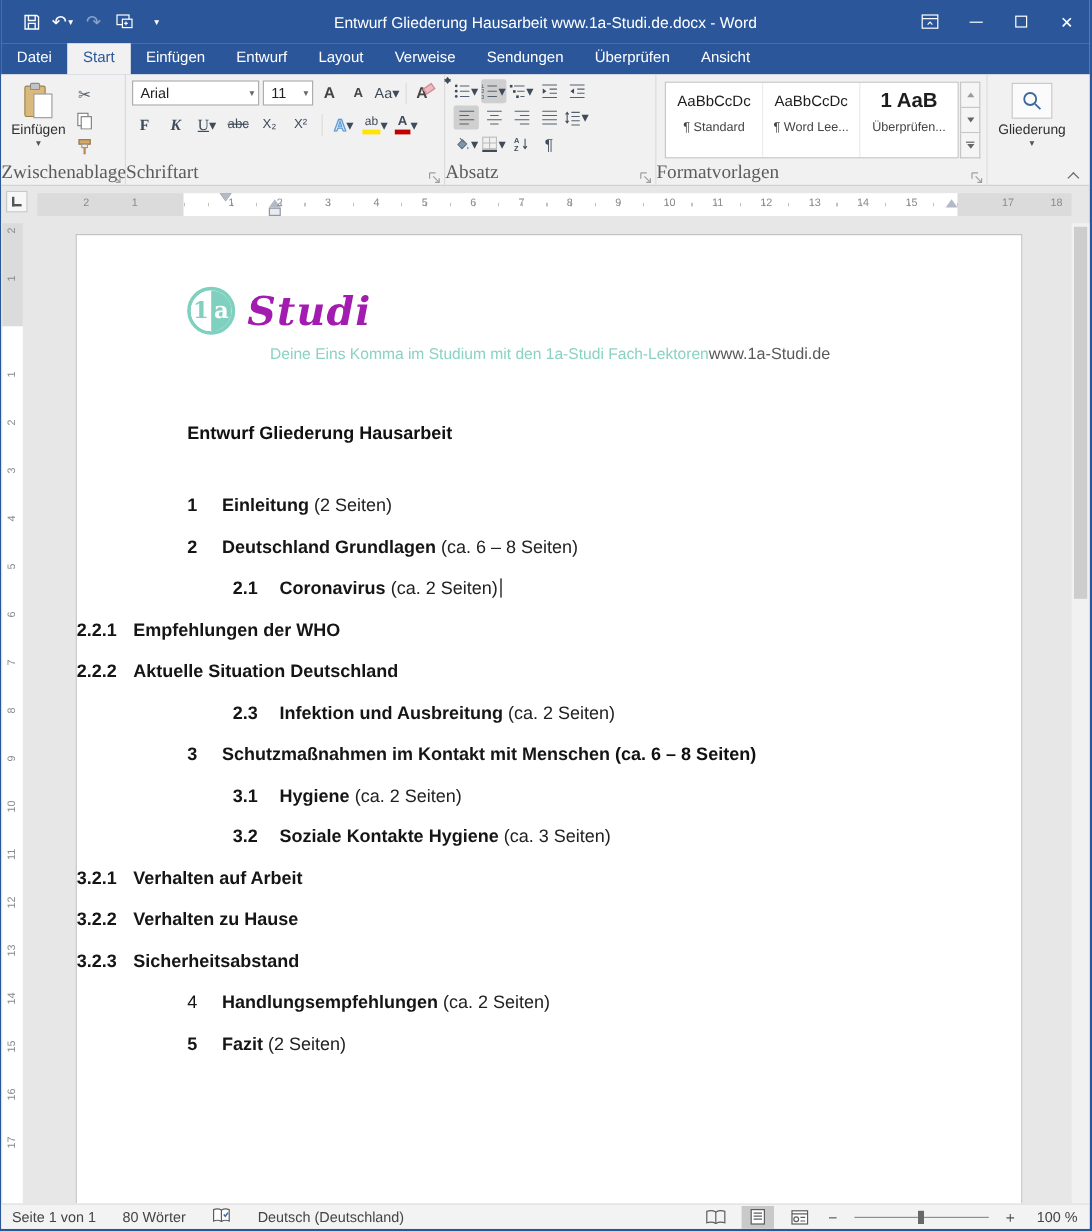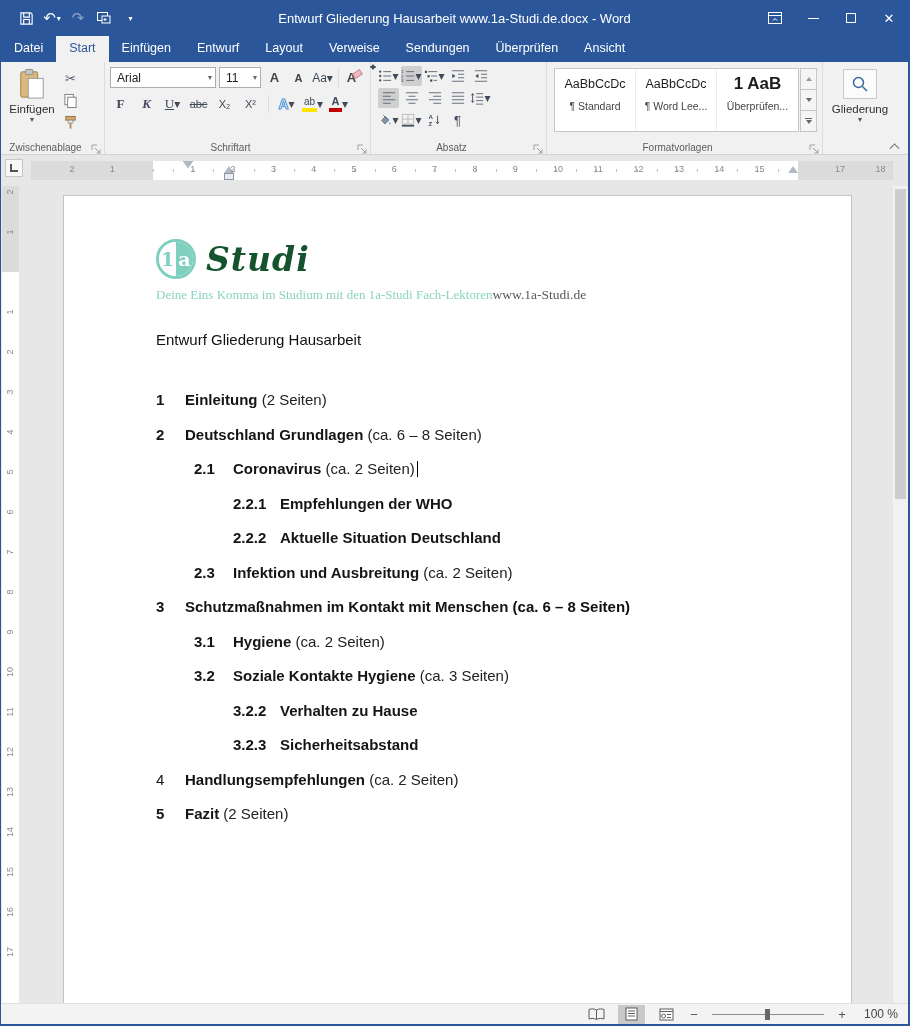--- a/index.html
+++ b/index.html
@@ -34,22 +34,22 @@
   .tr-right { margin-left:auto; display:flex; align-items:stretch; }
   .assistant { display:flex; align-items:center; gap:5px; font-size:12.5px;
     color:#e8eef7; padding:0 16px; }
   .sharebtn { display:flex; align-items:center; gap:6px; background:#4470b2;
     color:#fff; font-size:12.5px; padding:0 14px; }
 
   
   .ribbon { position:absolute; top:62px; left:0; right:0; height:93px;
     background:#f1f1f1; border-bottom:1px solid #d4d2cf; display:flex; }
   .rgroup { position:relative; border-right:1px solid #dddcda; padding:3px 3px 16px 3px; }
-  .glabel { position:absolute; bottom:1px; left:0; right:14px; text-align:center;
-    font-size:10px; color:#5c5c5c; white-space:nowrap; }
+  .glabel { position:absolute; bottom:1px; left:0; right:14px; text-align:left;
+    font-size:16px; color:#5c5c5c; white-space:nowrap;font-family:Liberation Serif, serif; }
   .launcher { position:absolute; right:2px; bottom:2px; width:11px; height:11px; opacity:.8; }
   .gbody { display:flex; }
 
   .g-clip { width:104px; }
   .bigbtn { width:56px; display:flex; flex-direction:column; align-items:center; padding-top:3px; }
   .biglabel { font-size:11.5px; color:#2f2f2f; margin-top:3px; }
   .bigbtn .mini { font-size:8px; color:#555; }
   .minicol { display:flex; flex-direction:column; gap:2px; padding-top:3px; }
   .sbtn { display:inline-flex; align-items:center; justify-content:center;
     min-width:21px; height:20px; border-radius:2px; color:#3f4a5a; font-size:12px; }
@@ -142,36 +142,36 @@
   .page { position:absolute; left:62px; top:40px; width:789px; height:830px;
     background:#fff; border:1px solid #c3c3c3; }
   .logo-row { margin:43px 0 0 92px; display:flex; align-items:center; }
   .logo-circle { width:40px; height:40px; border-radius:50%; border:3px solid #7fd0bf;
     overflow:hidden; display:flex; flex:none; }
   .logo-half { width:50%; display:flex; align-items:center; justify-content:center;
     font-size:19px; font-weight:bold; font-family:"DejaVu Serif",serif; }
   .half-1 { background:#fff; color:#7fd0bf; }
   .half-a { background:#7fd0bf; color:#fff; }
   .logo-name { font-family:"DejaVu Serif",serif; font-style:italic; font-weight:bold;
-    font-size:33px; color:#14532d; margin-left:10px; letter-spacing:1px;text-align:center; }
-  .tag-row { margin:8px 90px 0 92px; display:flex; justify-content:flex-start;
-    align-items:baseline;font-family:Liberation Serif, serif; }
+    font-size:33px; color:#a21caf; margin-left:10px; letter-spacing:1px;text-align:center; }
+  .tag-row { margin:8px 90px 0 92px; display:flex; justify-content:center;
+    align-items:baseline; }
   .tagline { font-size:13px; color:#8ad2c3; }
   .weburl { font-size:13.5px; color:#595959; }
-  .doctitle { margin:28px 0 0 92px; font-size:15px; font-weight:normal; color:#111; }
+  .doctitle { margin:51px 0 0 92px; font-size:15px; font-weight:bold; color:#111; }
   .outline { margin-top:42px; }
   .oli { font-size:15px; line-height:19px; color:#151515; margin-bottom:15.5px; white-space:nowrap; }
   .oli .num { display:inline-block; }
   .oli .num.b { font-weight:bold; }
   .oli .hd { font-weight:bold; }
   .oli .sfx { font-weight:normal; color:#222; }
   .oli .sfx.b { font-weight:bold; color:#111; }
   .l1 { padding-left:92px; } .l1 .num { width:29px; }
   .l2 { padding-left:130px; } .l2 .num { width:39px; }
-  .l3 { padding-left:169px; } .l3 .num { width:47px; }
+  .l3 { } .l3 .num { width:47px; }
   .caret { display:inline-block; width:1px; height:16px; background:#000;
     margin-left:2px; vertical-align:-3px; }
 
   
   .statusbar { position:absolute; left:0; right:0; bottom:0; height:21px;
     background:#f3f3f3; border-top:1px solid #e1e1e1; display:flex; align-items:center;
     font-size:12px; color:#444; }
   .st-left { display:flex; align-items:center; gap:22px; padding-left:9px; }
   .st-right { margin-left:auto; display:flex; align-items:center; gap:8px; padding-right:10px; }
   .viewbtn { width:27px; height:19px; display:flex; align-items:center; justify-content:center; }
@@ -584,33 +584,46 @@
       <div class="outline">
           <div class="oli l1"><span class="num b">1</span><span class="hd">Einleitung</span><span class="sfx"> (2 Seiten)</span></div>
           <div class="oli l1"><span class="num b">2</span><span class="hd">Deutschland Grundlagen</span><span class="sfx"> (ca. 6 – 8 Seiten)</span></div>
           <div class="oli l2"><span class="num b">2.1</span><span class="hd">Coronavirus</span><span class="sfx"> (ca. 2 Seiten)</span><span class="caret"></span></div>
           <div class="oli l3"><span class="num b">2.2.1</span><span class="hd">Empfehlungen der WHO</span></div>
           <div class="oli l3"><span class="num b">2.2.2</span><span class="hd">Aktuelle Situation Deutschland</span></div>
           <div class="oli l2"><span class="num b">2.3</span><span class="hd">Infektion und Ausbreitung</span><span class="sfx"> (ca. 2 Seiten)</span></div>
           <div class="oli l1"><span class="num b">3</span><span class="hd">Schutzmaßnahmen im Kontakt mit Menschen</span><span class="sfx b"> (ca. 6 – 8 Seiten)</span></div>
           <div class="oli l2"><span class="num b">3.1</span><span class="hd">Hygiene</span><span class="sfx"> (ca. 2 Seiten)</span></div>
           <div class="oli l2"><span class="num b">3.2</span><span class="hd">Soziale Kontakte Hygiene</span><span class="sfx"> (ca. 3 Seiten)</span></div>
+          <div class="oli l3"><span class="num b">3.2.1</span><span class="hd">Verhalten auf Arbeit</span></div>
           <div class="oli l3"><span class="num b">3.2.2</span><span class="hd">Verhalten zu Hause</span></div>
           <div class="oli l3"><span class="num b">3.2.3</span><span class="hd">Sicherheitsabstand</span></div>
           <div class="oli l1"><span class="num">4</span><span class="hd">Handlungsempfehlungen</span><span class="sfx"> (ca. 2 Seiten)</span></div>
           <div class="oli l1"><span class="num b">5</span><span class="hd">Fazit</span><span class="sfx"> (2 Seiten)</span></div>
         </div>
     </div>
 
     <div class="scrollbar">
       <span class="sthumb"></span>
     </div>
   </div>
 
   <div class="statusbar">
+    <div class="st-left">
+      <span>Seite 1 von 1</span>
+      <span>80 Wörter</span>
+      <span>
+        <svg width="16" height="14" viewBox="0 0 16 14">
+            <path d="M1 2c2-.8 4.5-.8 6.5.3 2-1.1 4.5-1.1 6.5-.3v9.5c-2-.8-4.5-.8-6.5.3-2-1.1-4.5-1.1-6.5-.3z" fill="#fff" stroke="#5d5d5d"></path>
+            <path d="M7.5 2.3v9.5" stroke="#5d5d5d"></path>
+            <path d="M9.5 6l1.3 1.5L13 4.5" fill="none" stroke="#3a6ea5" stroke-width="1.3"></path>
+          </svg>
+      </span>
+      <span>Deutsch (Deutschland)</span>
+    </div>
     <div class="st-right">
       <span class="viewbtn">
         <svg width="17" height="13" viewBox="0 0 17 13">
             <path d="M1 1.5c2.5-.9 5-.9 7.5.5 2.5-1.4 5-1.4 7.5-.5V11c-2.5-.9-5-.9-7.5.5C6 10.1 3.5 10.1 1 11z" fill="none" stroke="#5d5d5d"></path>
             <path d="M8.5 2v9.5" stroke="#5d5d5d"></path>
           </svg>
       </span>
       <span class="viewbtn sel">
         <svg width="13" height="14" viewBox="0 0 13 14">
             <rect x="1" y="1" width="11" height="12" fill="#fff" stroke="#5d5d5d"></rect>

